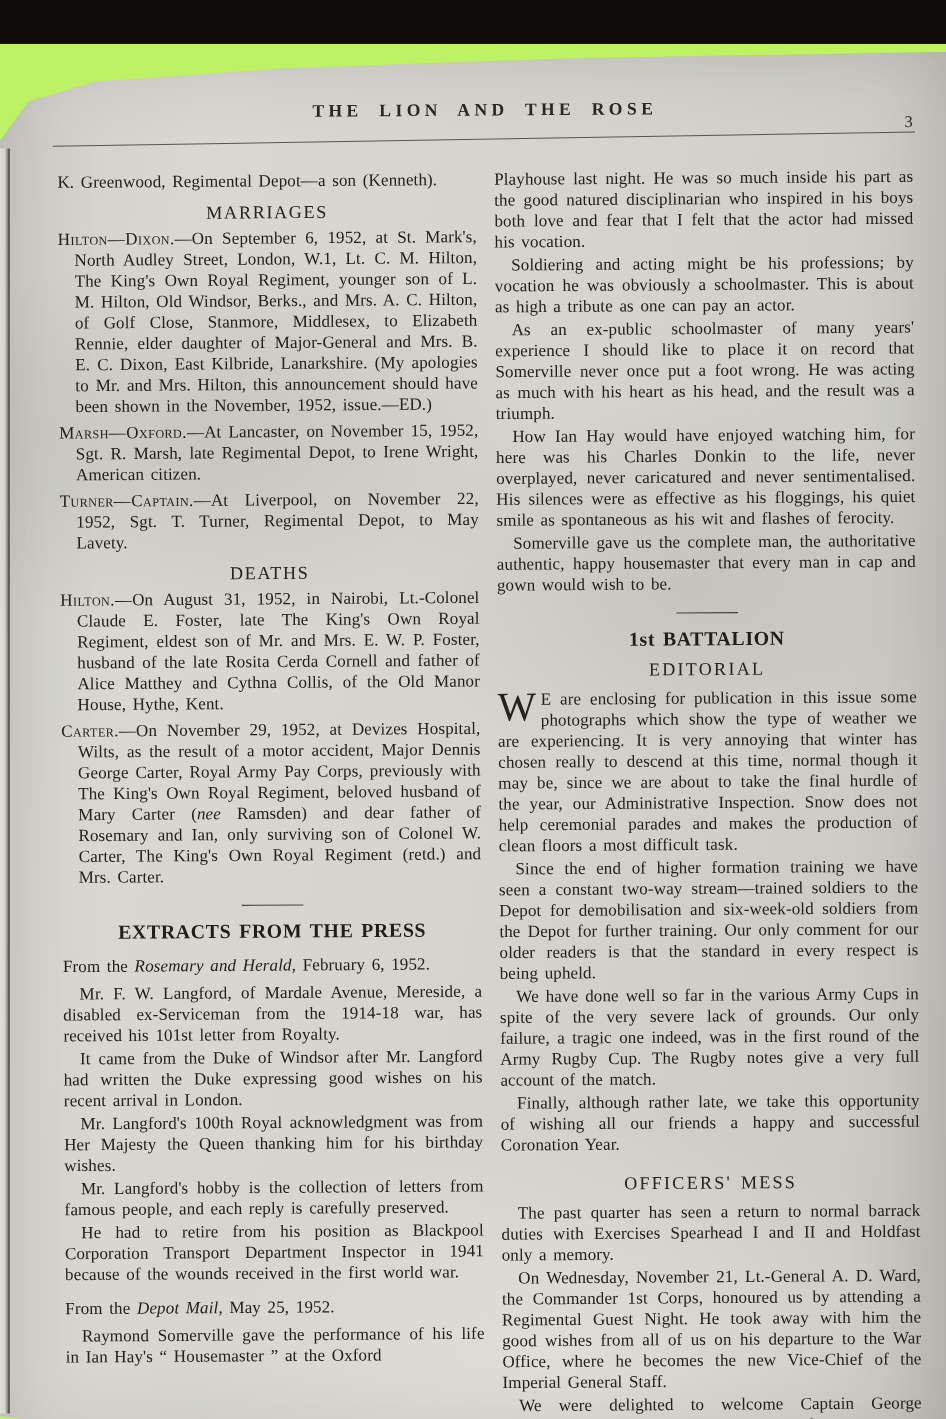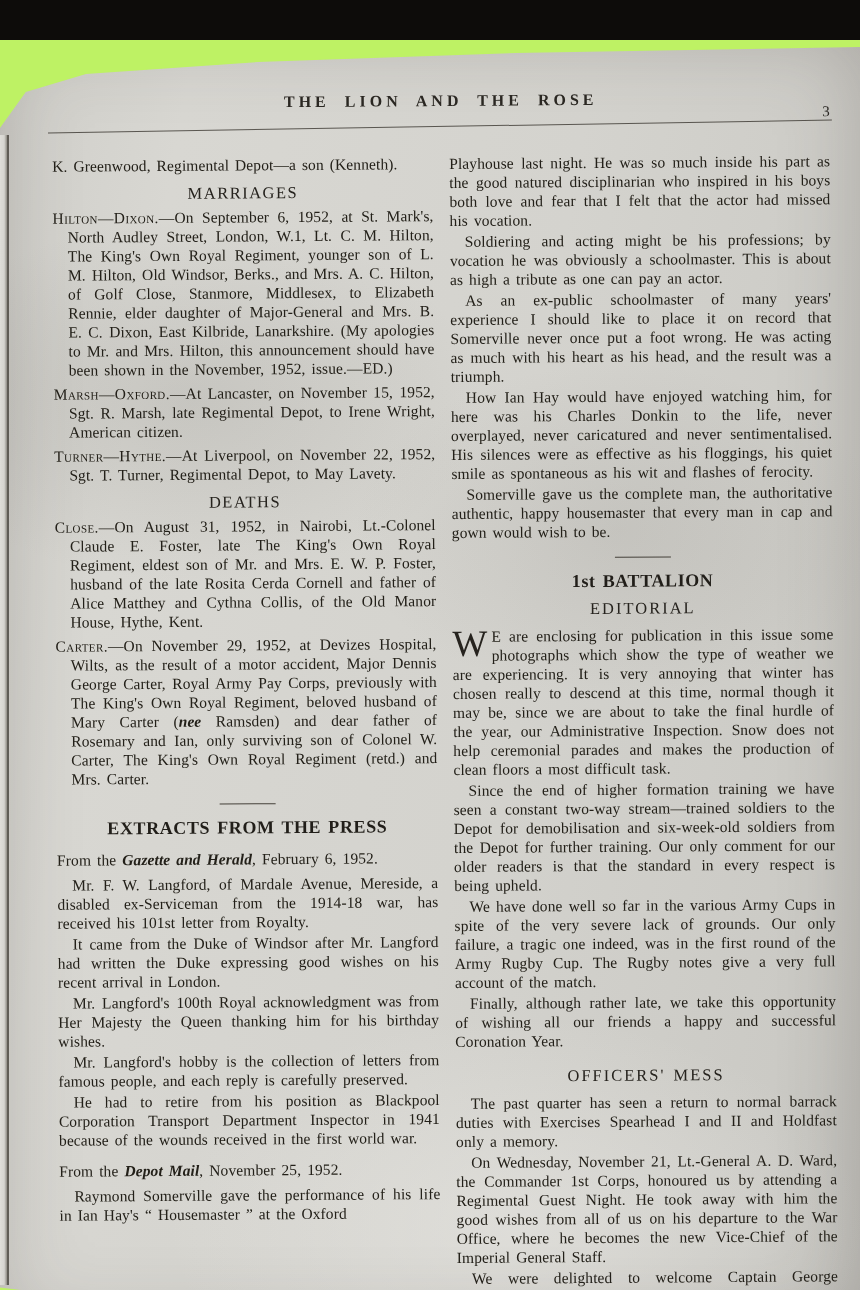--- a/index.html
+++ b/index.html
@@ -39,21 +39,21 @@
     font-weight:400;color:#26231e;text-indent:0;}
   .h-bold{text-align:center;font-size:18px;font-weight:700;letter-spacing:.6px;
     margin:14px 0 8px;color:#211e19;text-indent:0;}
   .h-caps{text-align:center;font-size:16.5px;letter-spacing:2px;font-weight:400;
     margin:16px 0 8px;color:#26231e;text-indent:0;}
   .divider{width:56px;margin:16px auto 14px auto;border:none;
     border-top:1.6px solid #45413a;}
   .source-line{margin:12px 0 6px;text-indent:0;}
   .dropcap{float:left;font-size:37px;line-height:29px;padding:2px 4px 0 0;color:#26231e;}
   .sig{text-align:right;padding-right:58px;font-size:13px;font-weight:700;margin-top:4px;}
-  i{font-style:italic;font-weight:bold;}
+  i{font-style:italic;}
 </style>
 </head>
 <body>
 
 <div class="scan">
   <div class="paper"></div>
   <div class="underpage-edge"></div>
 
   <div class="content">
 
@@ -65,40 +65,40 @@
 
     <div class="cols">
 
       <div class="col">
         <p>K. Greenwood, Regimental Depot—a son (Kenneth).</p>
 
         <p class="h-minor">MARRIAGES</p>
 
         <p class="entry"><span class="lead">Hilton—Dixon.</span><span>—On September 6, 1952, at St. Mark's, North Audley Street, London, W.1, Lt. C. M. Hilton, The King's Own Royal Regiment, younger son of L. M. Hilton, Old Windsor, Berks., and Mrs. A. C. Hilton, of Golf Close, Stanmore, Middlesex, to Elizabeth Rennie, elder daughter of Major-General and Mrs. B. E. C. Dixon, East Kilbride, Lanarkshire. (My apologies to Mr. and Mrs. Hilton, this announcement should have been shown in the November, 1952, issue.—ED.)</span></p>
         <p class="entry"><span class="lead">Marsh—Oxford.</span><span>—At Lancaster, on November 15, 1952, Sgt. R. Marsh, late Regimental Depot, to Irene Wright, American citizen.</span></p>
-        <p class="entry"><span class="lead">Turner—Hythe.</span><span>—At Liverpool, on November 22, 1952, Sgt. T. Turner, Regimental Depot, to May Lavety.</span></p>
+        <p class="entry"><span class="lead">Turner—Captain.</span><span>—At Liverpool, on November 22, 1952, Sgt. T. Turner, Regimental Depot, to May Lavety.</span></p>
 
         <p class="h-minor">DEATHS</p>
 
-        <p class="entry"><span class="lead">Close.</span><span>—On August 31, 1952, in Nairobi, Lt.-Colonel Claude E. Foster, late The King's Own Royal Regiment, eldest son of Mr. and Mrs. E. W. P. Foster, husband of the late Rosita Cerda Cornell and father of Alice Matthey and Cythna Collis, of the Old Manor House, Hythe, Kent.</span></p>
+        <p class="entry"><span class="lead">Hilton.</span><span>—On August 31, 1952, in Nairobi, Lt.-Colonel Claude E. Foster, late The King's Own Royal Regiment, eldest son of Mr. and Mrs. E. W. P. Foster, husband of the late Rosita Cerda Cornell and father of Alice Matthey and Cythna Collis, of the Old Manor House, Hythe, Kent.</span></p>
         <p class="entry"><span class="lead">Carter.</span><span>—On November 29, 1952, at Devizes Hospital, Wilts, as the result of a motor accident, Major Dennis George Carter, Royal Army Pay Corps, previously with The King's Own Royal Regiment, beloved husband of Mary Carter (</span><i>nee</i><span> Ramsden) and dear father of Rosemary and Ian, only surviving son of Colonel W. Carter, The King's Own Royal Regiment (retd.) and Mrs. Carter.</span></p>
 
         <hr class="divider">
 
         <p class="h-bold">EXTRACTS FROM THE PRESS</p>
 
-        <p class="source-line"><span>From the </span><i>Gazette and Herald</i><span>, February 6, 1952.</span></p>
+        <p class="source-line"><span>From the </span><i>Rosemary and Herald</i><span>, February 6, 1952.</span></p>
 
         <p class="ind sp">Mr. F. W. Langford, of Mardale Avenue, Mereside, a disabled ex-Serviceman from the 1914-18 war, has received his 101st letter from Royalty.</p>
         <p class="ind sp">It came from the Duke of Windsor after Mr. Langford had written the Duke expressing good wishes on his recent arrival in London.</p>
         <p class="ind sp">Mr. Langford's 100th Royal acknowledgment was from Her Majesty the Queen thanking him for his birthday wishes.</p>
         <p class="ind sp">Mr. Langford's hobby is the collection of letters from famous people, and each reply is carefully preserved.</p>
         <p class="ind sp">He had to retire from his position as Blackpool Corporation Transport Department Inspector in 1941 because of the wounds received in the first world war.</p>
 
-        <p class="source-line"><span>From the </span><i>Depot Mail</i><span>, November 25, 1952.</span></p>
+        <p class="source-line"><span>From the </span><i>Depot Mail</i><span>, May 25, 1952.</span></p>
 
         <p class="ind sp">Raymond Somerville gave the performance of his life in Ian Hay's “ Housemaster ” at the Oxford</p>
       </div>
 
       <div class="col">
         <p>Playhouse last night.  He was so much inside his part as the good natured disciplinarian who inspired in his boys both love and fear that I felt that the actor had missed his vocation.</p>
         <p class="ind sp">Soldiering and acting might be his professions; by vocation he was obviously a schoolmaster.  This is about as high a tribute as one can pay an actor.</p>
         <p class="ind sp">As an ex-public schoolmaster of many years' experience I should like to place it on record that Somerville never once put a foot wrong.  He was acting as much with his heart as his head, and the result was a triumph.</p>
         <p class="ind sp">How Ian Hay would have enjoyed watching him, for here was his Charles Donkin to the life, never overplayed, never caricatured and never sentimentalised.  His silences were as effective as his floggings, his quiet smile as spontaneous as his wit and flashes of ferocity.</p>
         <p class="ind sp">Somerville gave us the complete man, the authoritative authentic, happy housemaster that every man in cap and gown would wish to be.</p>

